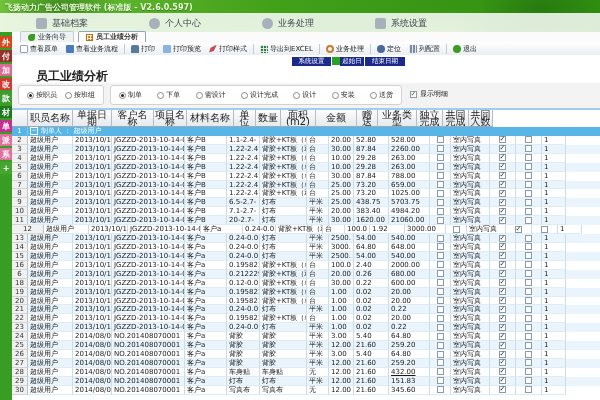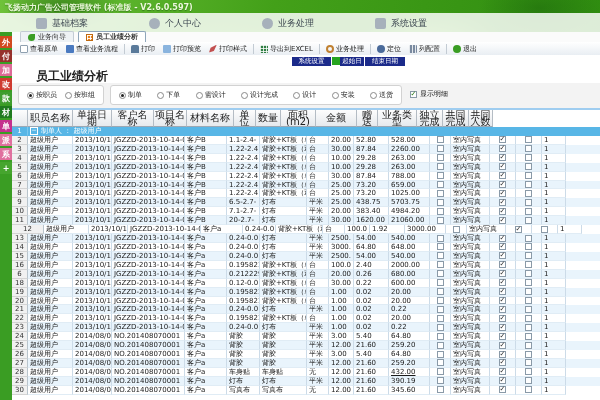--- a/index.html
+++ b/index.html
@@ -924,21 +924,21 @@
             <div class="td num" style="width: 16px;">29</div>
             <div class="td" style="width: 45px;">超级用户</div>
             <div class="td" style="width: 39px;">2014/08/07</div>
             <div class="td" style="width: 73px;">NO.201408070001</div>
             <div class="td" style="width: 42px;">客户a</div>
             <div class="td" style="width: 33px;">灯布</div>
             <div class="td" style="width: 47px;">灯布</div>
             <div class="td" style="width: 22px;">平米</div>
             <div class="td" style="width: 25px;">12.00</div>
             <div class="td" style="width: 35px;">21.60</div>
-            <div class="td" style="width: 41px;">390.19</div>
+            <div class="td" style="width: 41px;">151.83</div>
             <div class="td cbc" style="width: 21px;">
               <span class="cb dark"></span>
             </div>
             <div class="td" style="width: 39px;">室内写真</div>
             <div class="td cbc" style="width: 26px;">
               <span class="cb dark on"></span>
             </div>
             <div class="td cbc" style="width: 26px;">
               <span class="cb dark"></span>
             </div>

